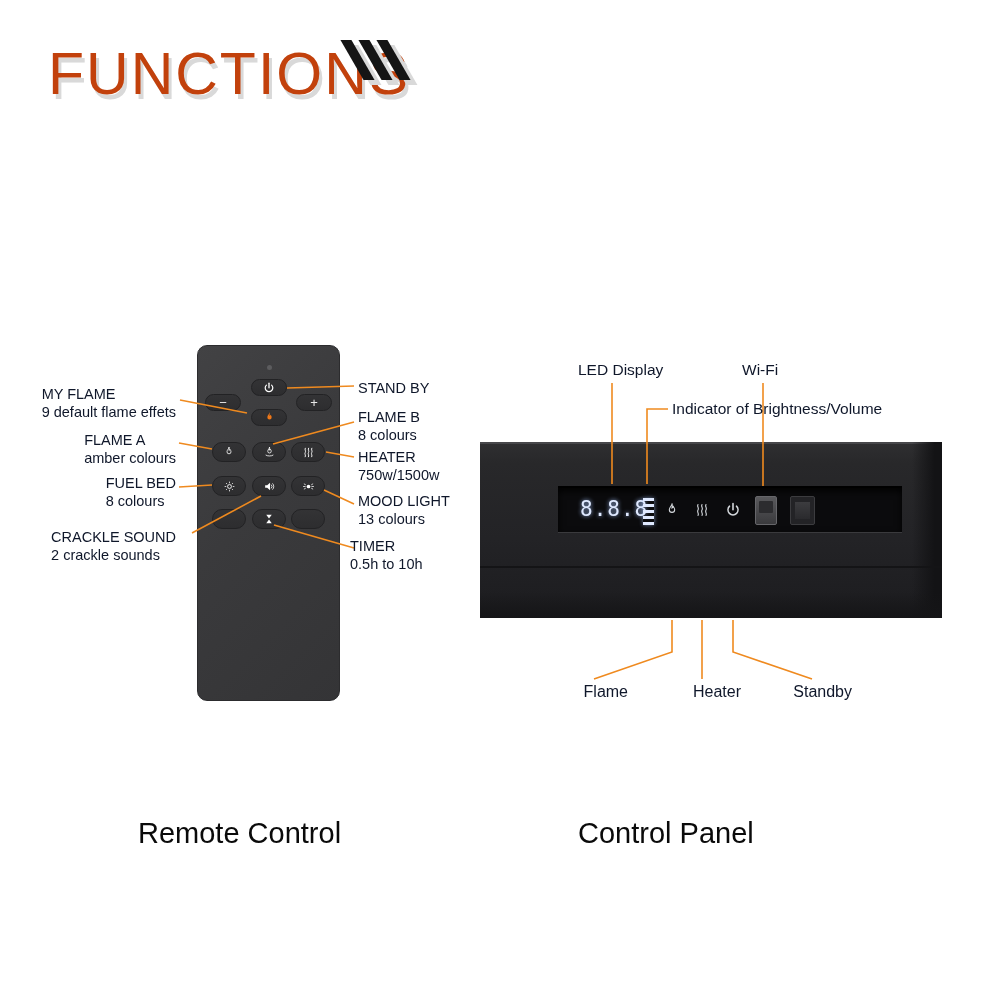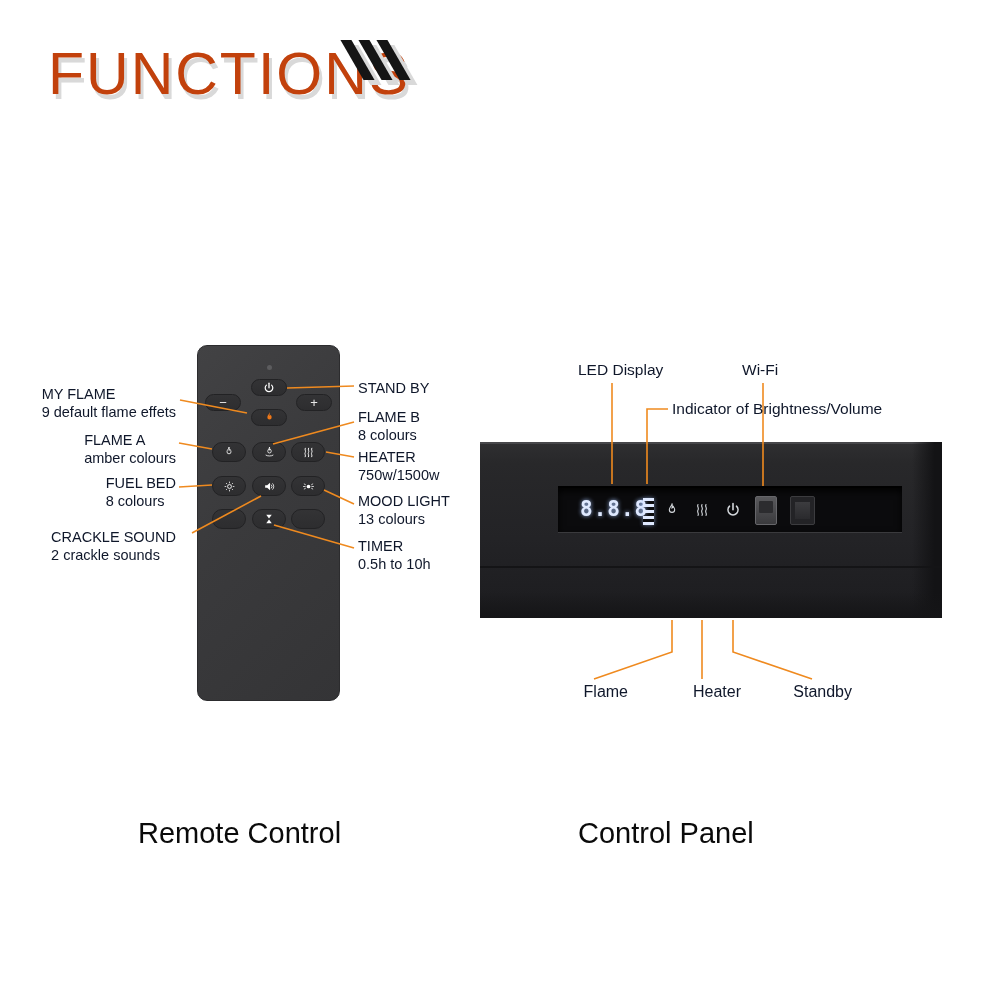--- a/index.html
+++ b/index.html
@@ -56,21 +56,20 @@
   .panel-hl { position:absolute; left:0; top:0; width:100%; height:2px; background:#47474a; }
   .panel-seam { position:absolute; left:0; top:124px; width:100%; height:2px; background:#141416; }
   .panel-right-face { position:absolute; right:0; top:0; width:30px; height:100%;
     background:linear-gradient(90deg,rgba(0,0,0,0),#131315 75%); }
   .panel-bottom-shade { position:absolute; left:0; bottom:0; width:100%; height:26px;
     background:linear-gradient(180deg,rgba(0,0,0,0),#151517); }
   .slot {
     position:absolute; left:78px; top:44px; width:344px; height:46px;
     background:#0b0b0d; border-top:2px solid #000;
     box-shadow:inset 0 3px 7px rgba(0,0,0,.95), 0 1px 0 #3a3a3d;
-    font-weight:bold;
   }
   .digits {
     position:absolute; left:22px; top:9px;
     font-family:"DejaVu Sans Mono", monospace;
     font-size:21px; letter-spacing:1px; color:#dfe9ff;
     text-shadow:0 0 4px rgba(170,200,255,.9);
   }
   .bars {
     position:absolute; left:85px; top:10px; width:11px; height:27px;
     background:repeating-linear-gradient(to top,#dfe9ff 0 3px, transparent 3px 6px);
@@ -216,21 +215,21 @@
   <div>8 colours</div>
 </div>
 <div class="abs lbl lblbox" style="left:358px;top:448px">
   <div>HEATER</div>
   <div>750w/1500w</div>
 </div>
 <div class="abs lbl lblbox" style="left:358px;top:492px">
   <div>MOOD LIGHT</div>
   <div>13 colours</div>
 </div>
-<div class="abs lbl lblbox" style="left:358px;top:537px">
+<div class="abs lbl lblbox" style="left:350px;top:537px">
   <div>TIMER</div>
   <div>0.5h to 10h</div>
 </div>
 
 <div class="abs panel">
   <div class="panel-hl"></div>
   <div class="panel-right-face"></div>
   <div class="panel-seam"></div>
   <div class="panel-bottom-shade"></div>
 

